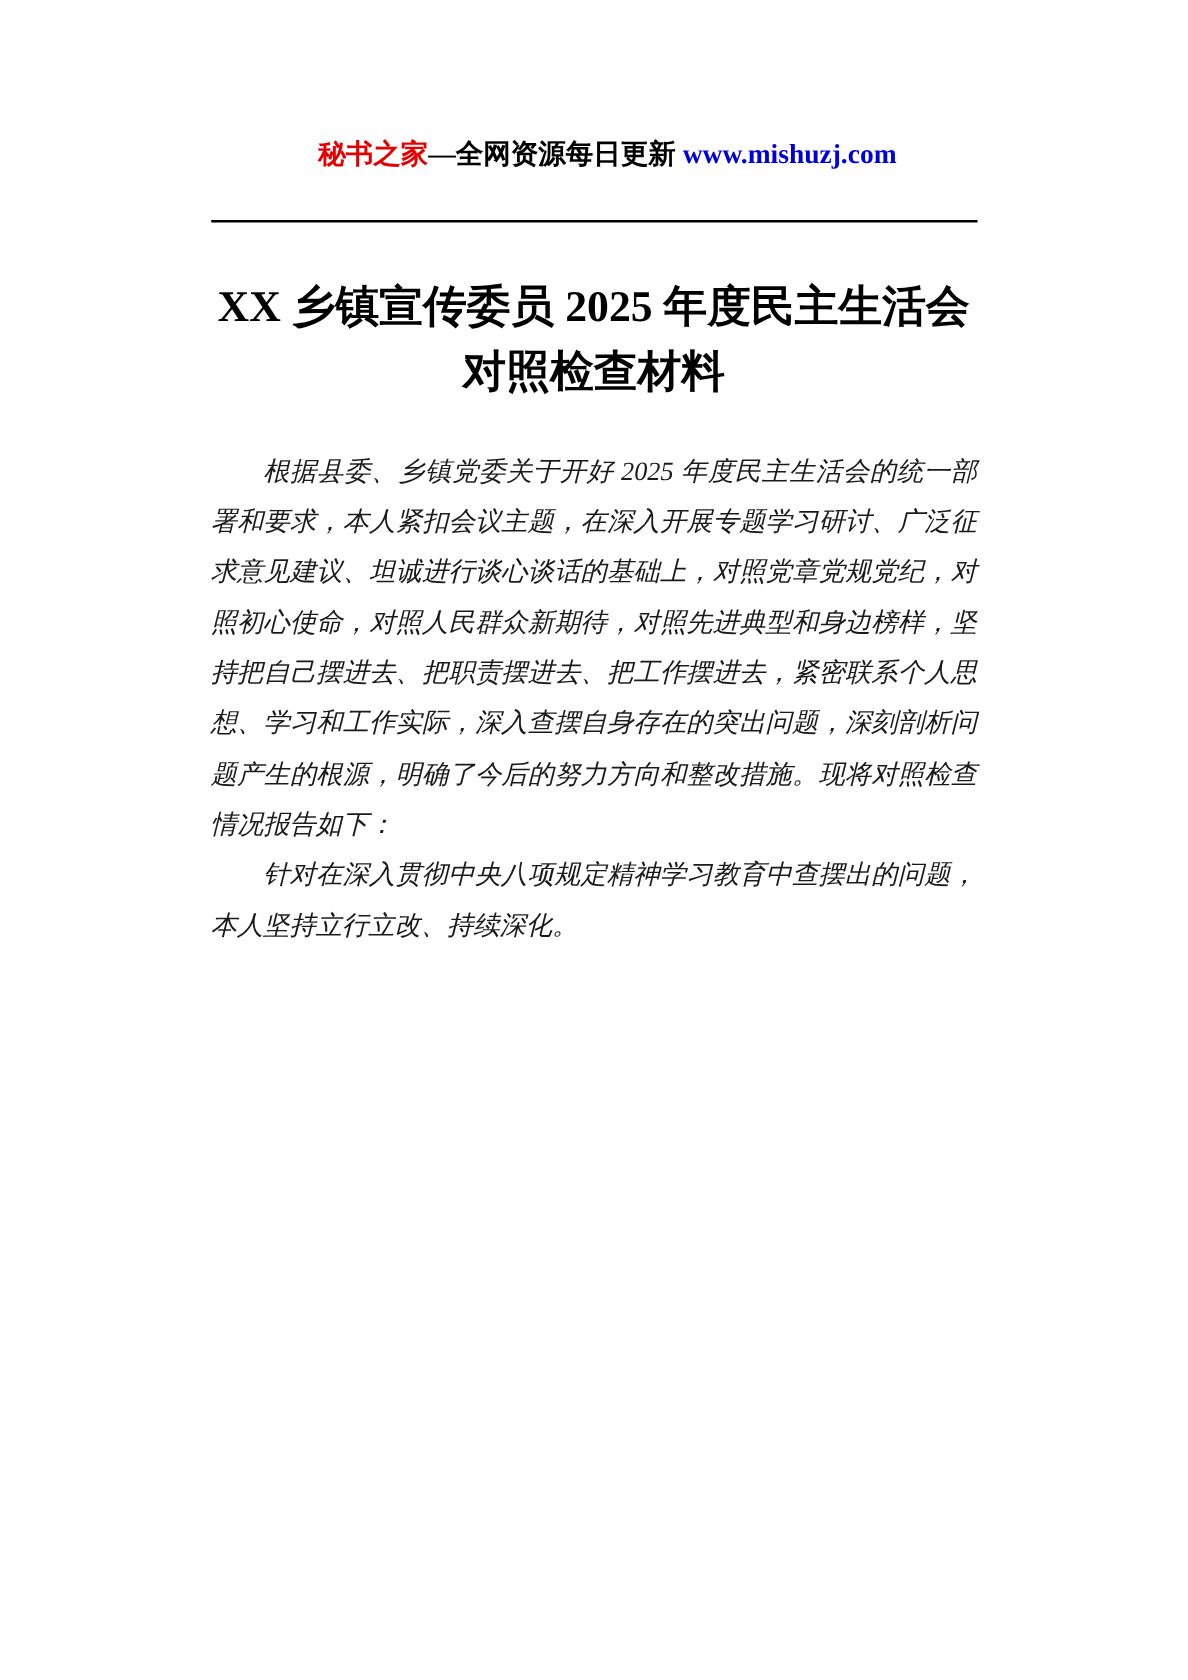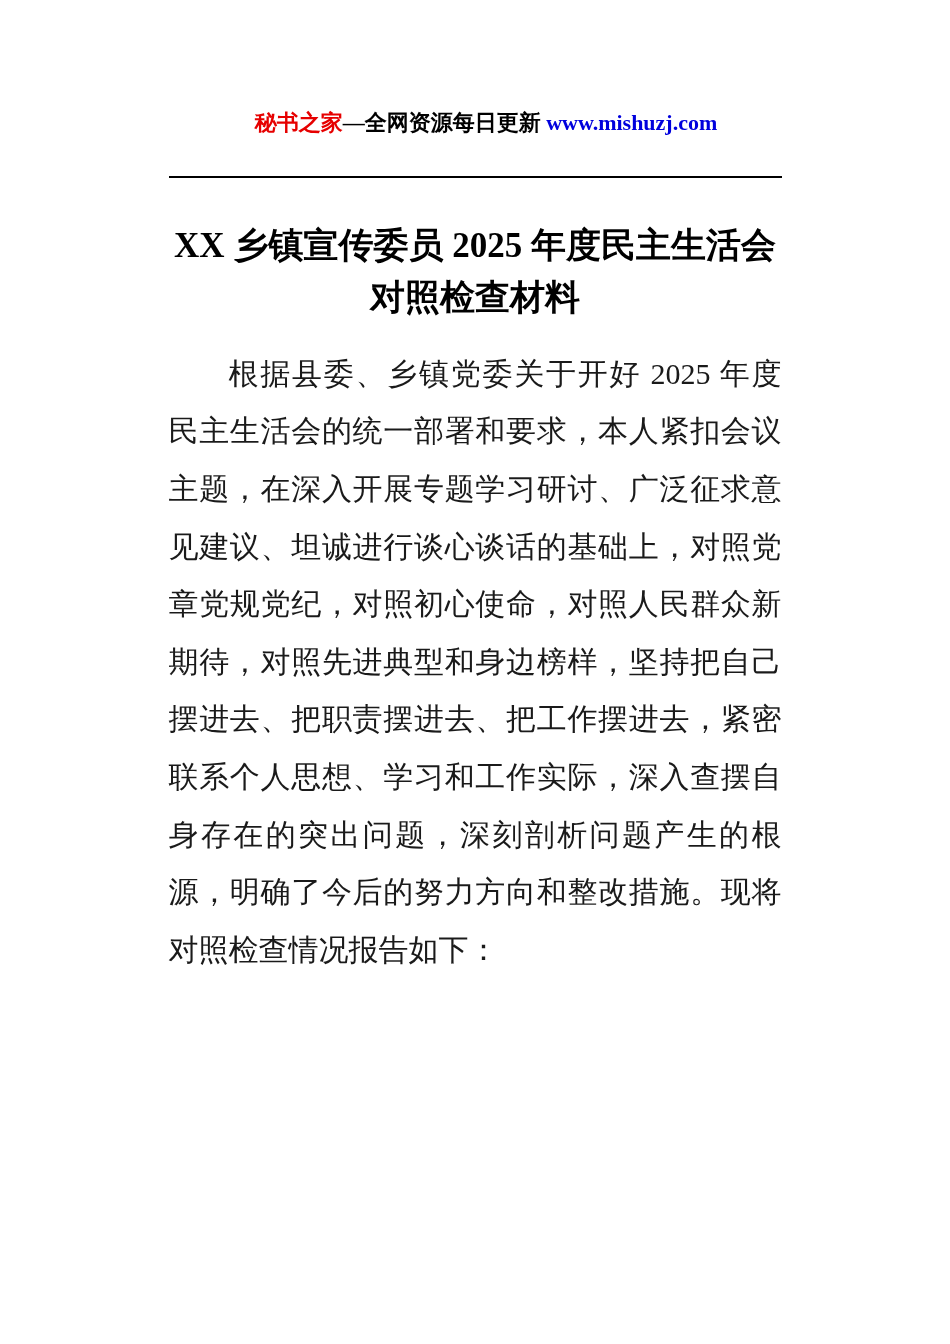--- a/index.html
+++ b/index.html
@@ -35,48 +35,50 @@
     text-decoration: none;
     cursor: pointer;
   }
   .header-rule {
     border: none;
     border-top: 2px solid #000000;
     margin: 10px 0 0 0;
   }
   .doc-title {
     max-width: 690px;
-    margin: 42px auto 20px auto;
+    margin: 42px auto 32px auto;
     text-align: center;
     font-size: 35px;
     font-weight: bold;
     line-height: 1.5;
     color: #000000;
   }
   .body-p {
-    font-size: 30px;
+    font-size: 21px;
     line-height: 1.92;
     text-align: justify;
     text-indent: 2em;
     color: #1a1a1a;
+    font-style: italic;
   }
   .bold { font-weight: bold; color: #000000; }
 </style>
 </head>
 <body>
 
 <div class="page">
 
   <div class="site-header">
     <span class="brand">秘书之家</span><span class="tagline">—全网资源每日更新 </span><a class="url">www.mishuzj.com</a>
   </div>
 
   <hr class="header-rule">
 
   <h1 class="doc-title">XX 乡镇宣传委员 2025 年度民主生活会对照检查材料</h1>
 
   <p class="body-p">根据县委、乡镇党委关于开好 2025 年度民主生活会的统一部署和要求，本人紧扣会议主题，在深入开展专题学习研讨、广泛征求意见建议、坦诚进行谈心谈话的基础上，对照党章党规党纪，对照初心使命，对照人民群众新期待，对照先进典型和身边榜样，坚持把自己摆进去、把职责摆进去、把工作摆进去，紧密联系个人思想、学习和工作实际，深入查摆自身存在的突出问题，深刻剖析问题产生的根源，明确了今后的努力方向和整改措施。现将对照检查情况报告如下：</p>
 
 
 
+  <p class="body-p">针对在深入贯彻中央八项规定精神学习教育中查摆出的问题，本人坚持立行立改、持续深化。</p>
 
 
 </div>
 
 </body></html>

